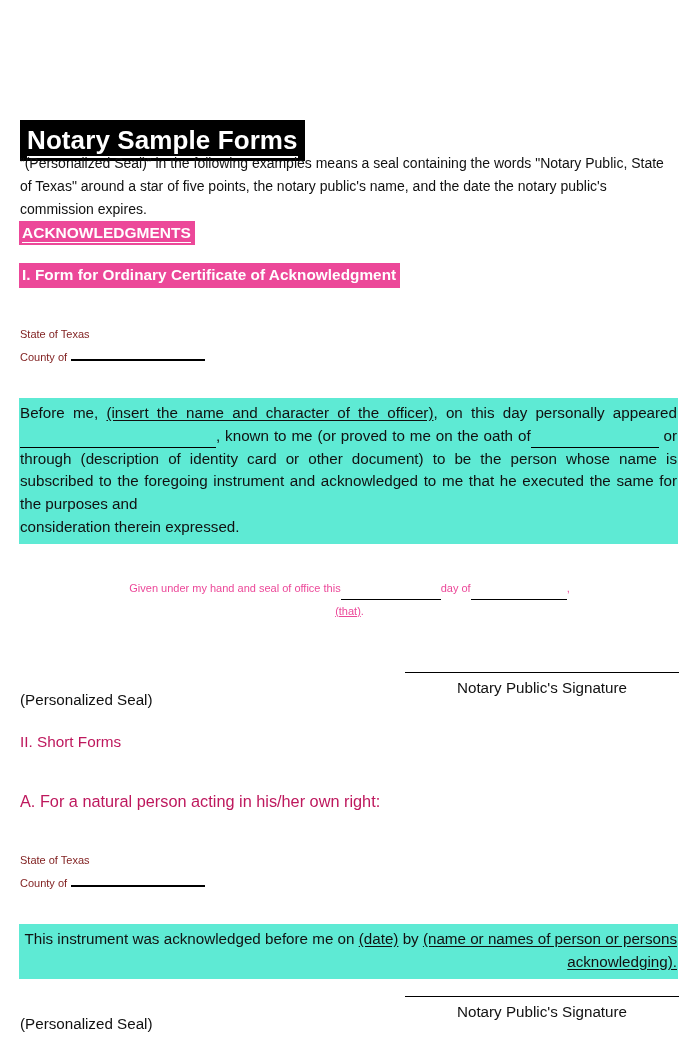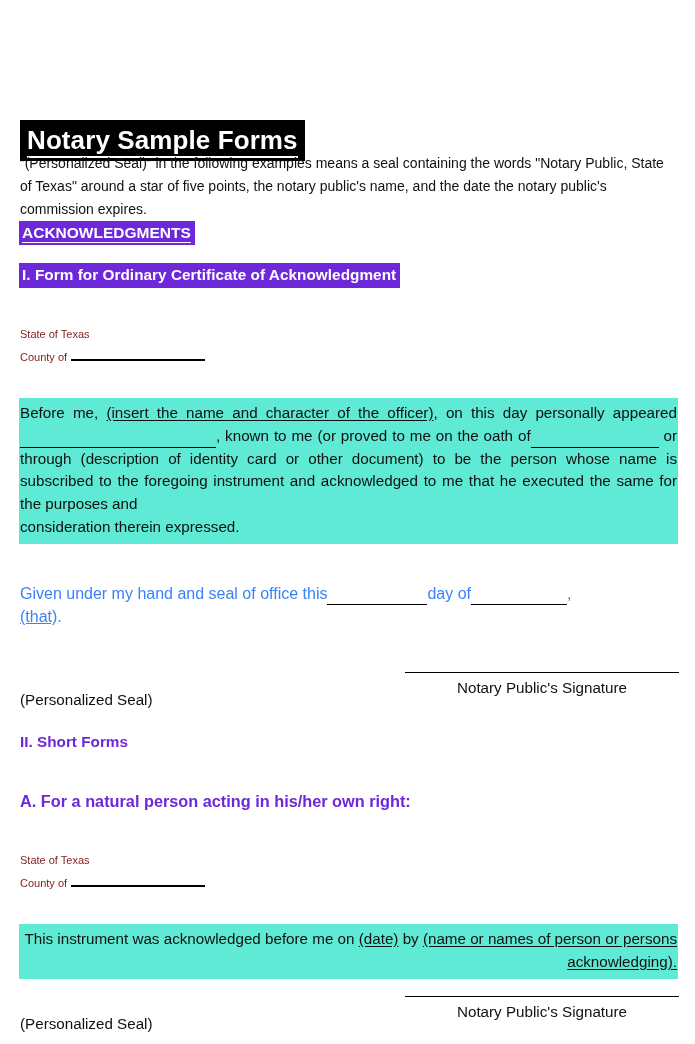--- a/index.html
+++ b/index.html
@@ -52,21 +52,21 @@
     top: 138px;
     width: 659px;
     font-size: 14px;
     line-height: 23px;
     color: #111111;
   }
 
   
   .hl-head {
     position: absolute;
-    background: #6d28d9;
+    background: #ec4899;
     color: #ffffff;
     font-weight: bold;
     white-space: nowrap;
     padding: 1px 4px 2px 3px;
   }
   #acknowledgments-heading {
     left: 19px;
     top: 221px;
     font-size: 15.5px;
     line-height: 21px;
@@ -79,22 +79,22 @@
     left: 19px;
     top: 263px;
     font-size: 15.3px;
     line-height: 22px;
     letter-spacing: 0.05px;
   }
 
   
   .plain-head {
     position: absolute;
-    font-weight: bold;
-    color: #6d28d9;
+    font-weight: normal;
+    color: #be185d;
     white-space: nowrap;
   }
   #section-ii-heading {
     left: 20px;
     top: 731px;
     font-size: 15.3px;
     line-height: 21px;
   }
   #subsection-a-heading {
     left: 20px;
@@ -159,23 +159,24 @@
   }
   .fill-blank.w-appeared { width: 196px; }
   .fill-blank.w-orthrough { width: 128px; }
 
   
   #given-paragraph {
     position: absolute;
     left: 20px;
     top: 566px;
     width: 659px;
-    font-size: 16px;
-    line-height: 23px;
-    color: #3b82f6;
+    font-size: 11px;
+    line-height: 23px;
+    color: #ec4899;
+    text-align: center;
   }
   .fill-blank.w-day { width: 100px; }
   .fill-blank.w-month { width: 96px; }
 
   
   .sig-row {
     position: absolute;
     left: 20px;
     width: 659px;
     font-size: 15.2px;

